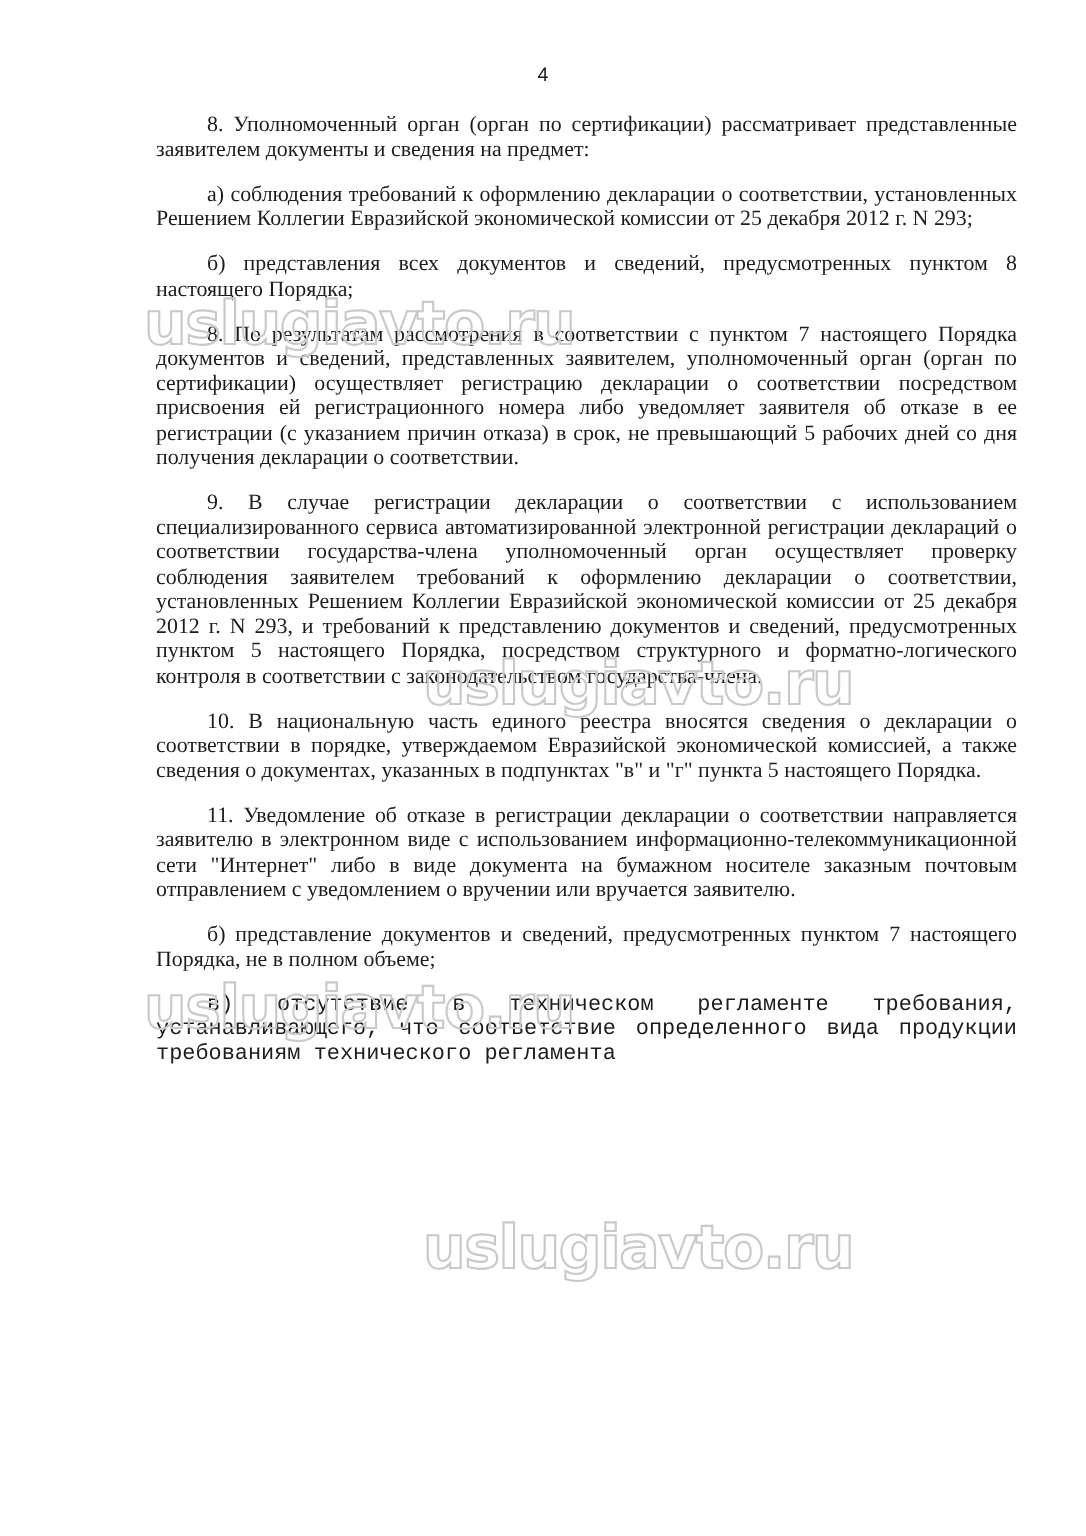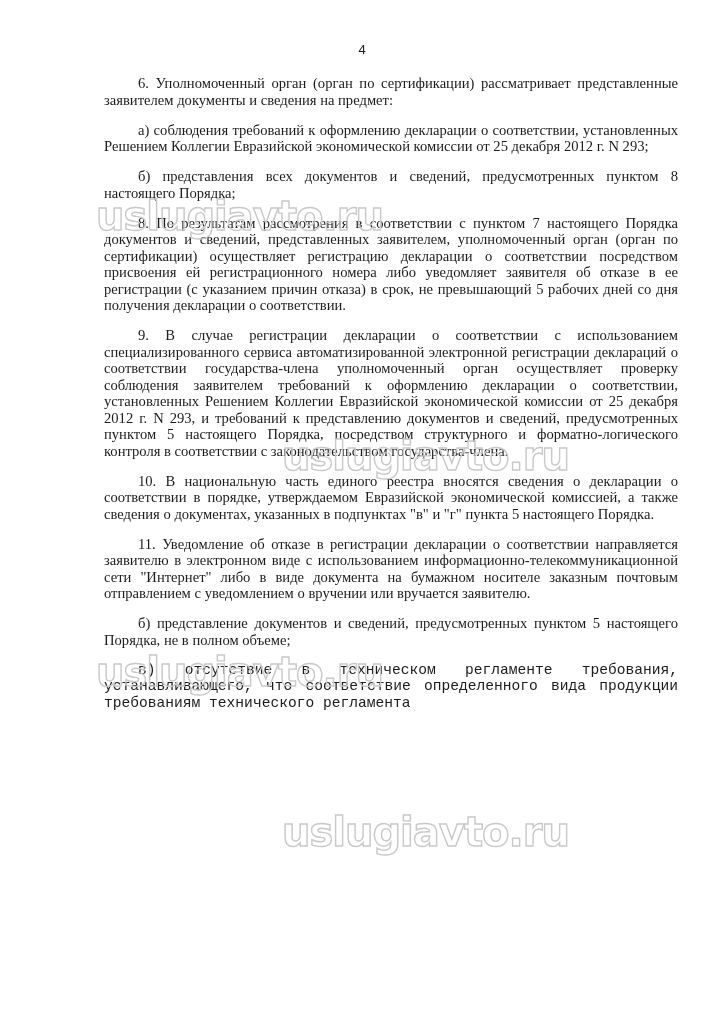--- a/index.html
+++ b/index.html
@@ -29,28 +29,28 @@
   .wm3 { left: 96px; top: 652px; }
   .wm4 { left: 282px; top: 812px; }
 </style>
 </head>
 <body>
 
 <div class="page">
   <div class="page-number">4</div>
 
   <div class="body-text">
-    <p class="para">6. Уполномоченный орган (орган по сертификации) рассматривает представленные заявителем документы и сведения на предмет:</p>
+    <p class="para">8. Уполномоченный орган (орган по сертификации) рассматривает представленные заявителем документы и сведения на предмет:</p>
     <p class="para">а) соблюдения требований к оформлению декларации о соответствии, установленных Решением Коллегии Евразийской экономической комиссии от 25 декабря 2012 г. N 293;</p>
     <p class="para">б) представления всех документов и сведений, предусмотренных пунктом 8 настоящего Порядка;</p>
     <p class="para">8. По результатам рассмотрения в соответствии с пунктом 7 настоящего Порядка документов и сведений, представленных заявителем, уполномоченный орган (орган по сертификации) осуществляет регистрацию декларации о соответствии посредством присвоения ей регистрационного номера либо уведомляет заявителя об отказе в ее регистрации (с указанием причин отказа) в срок, не превышающий 5 рабочих дней со дня получения декларации о соответствии.</p>
     <p class="para">9. В случае регистрации декларации о соответствии с использованием специализированного сервиса автоматизированной электронной регистрации деклараций о соответствии государства-члена уполномоченный орган осуществляет проверку соблюдения заявителем требований к оформлению декларации о соответствии, установленных Решением Коллегии Евразийской экономической комиссии от 25 декабря 2012 г. N 293, и требований к представлению документов и сведений, предусмотренных пунктом 5 настоящего Порядка, посредством структурного и форматно-логического контроля в соответствии с законодательством государства-члена.</p>
     <p class="para">10. В национальную часть единого реестра вносятся сведения о декларации о соответствии в порядке, утверждаемом Евразийской экономической комиссией, а также сведения о документах, указанных в подпунктах "в" и "г" пункта 5 настоящего Порядка.</p>
     <p class="para">11. Уведомление об отказе в регистрации декларации о соответствии направляется заявителю в электронном виде с использованием информационно-телекоммуникационной сети "Интернет" либо в виде документа на бумажном носителе заказным почтовым отправлением с уведомлением о вручении или вручается заявителю.</p>
-    <p class="para">б) представление документов и сведений, предусмотренных пунктом 5 настоящего Порядка, не в полном объеме;</p>
+    <p class="para">б) представление документов и сведений, предусмотренных пунктом 7 настоящего Порядка, не в полном объеме;</p>
     <p class="para cont">в) отсутствие в техническом регламенте требования, устанавливающего, что соответствие определенного вида продукции требованиям технического регламента</p>
   </div>
 
   <div class="watermark wm1">uslugiavto.ru</div>
   <div class="watermark wm2">uslugiavto.ru</div>
   <div class="watermark wm3">uslugiavto.ru</div>
   <div class="watermark wm4">uslugiavto.ru</div>
 </div>
 
 </body></html>

